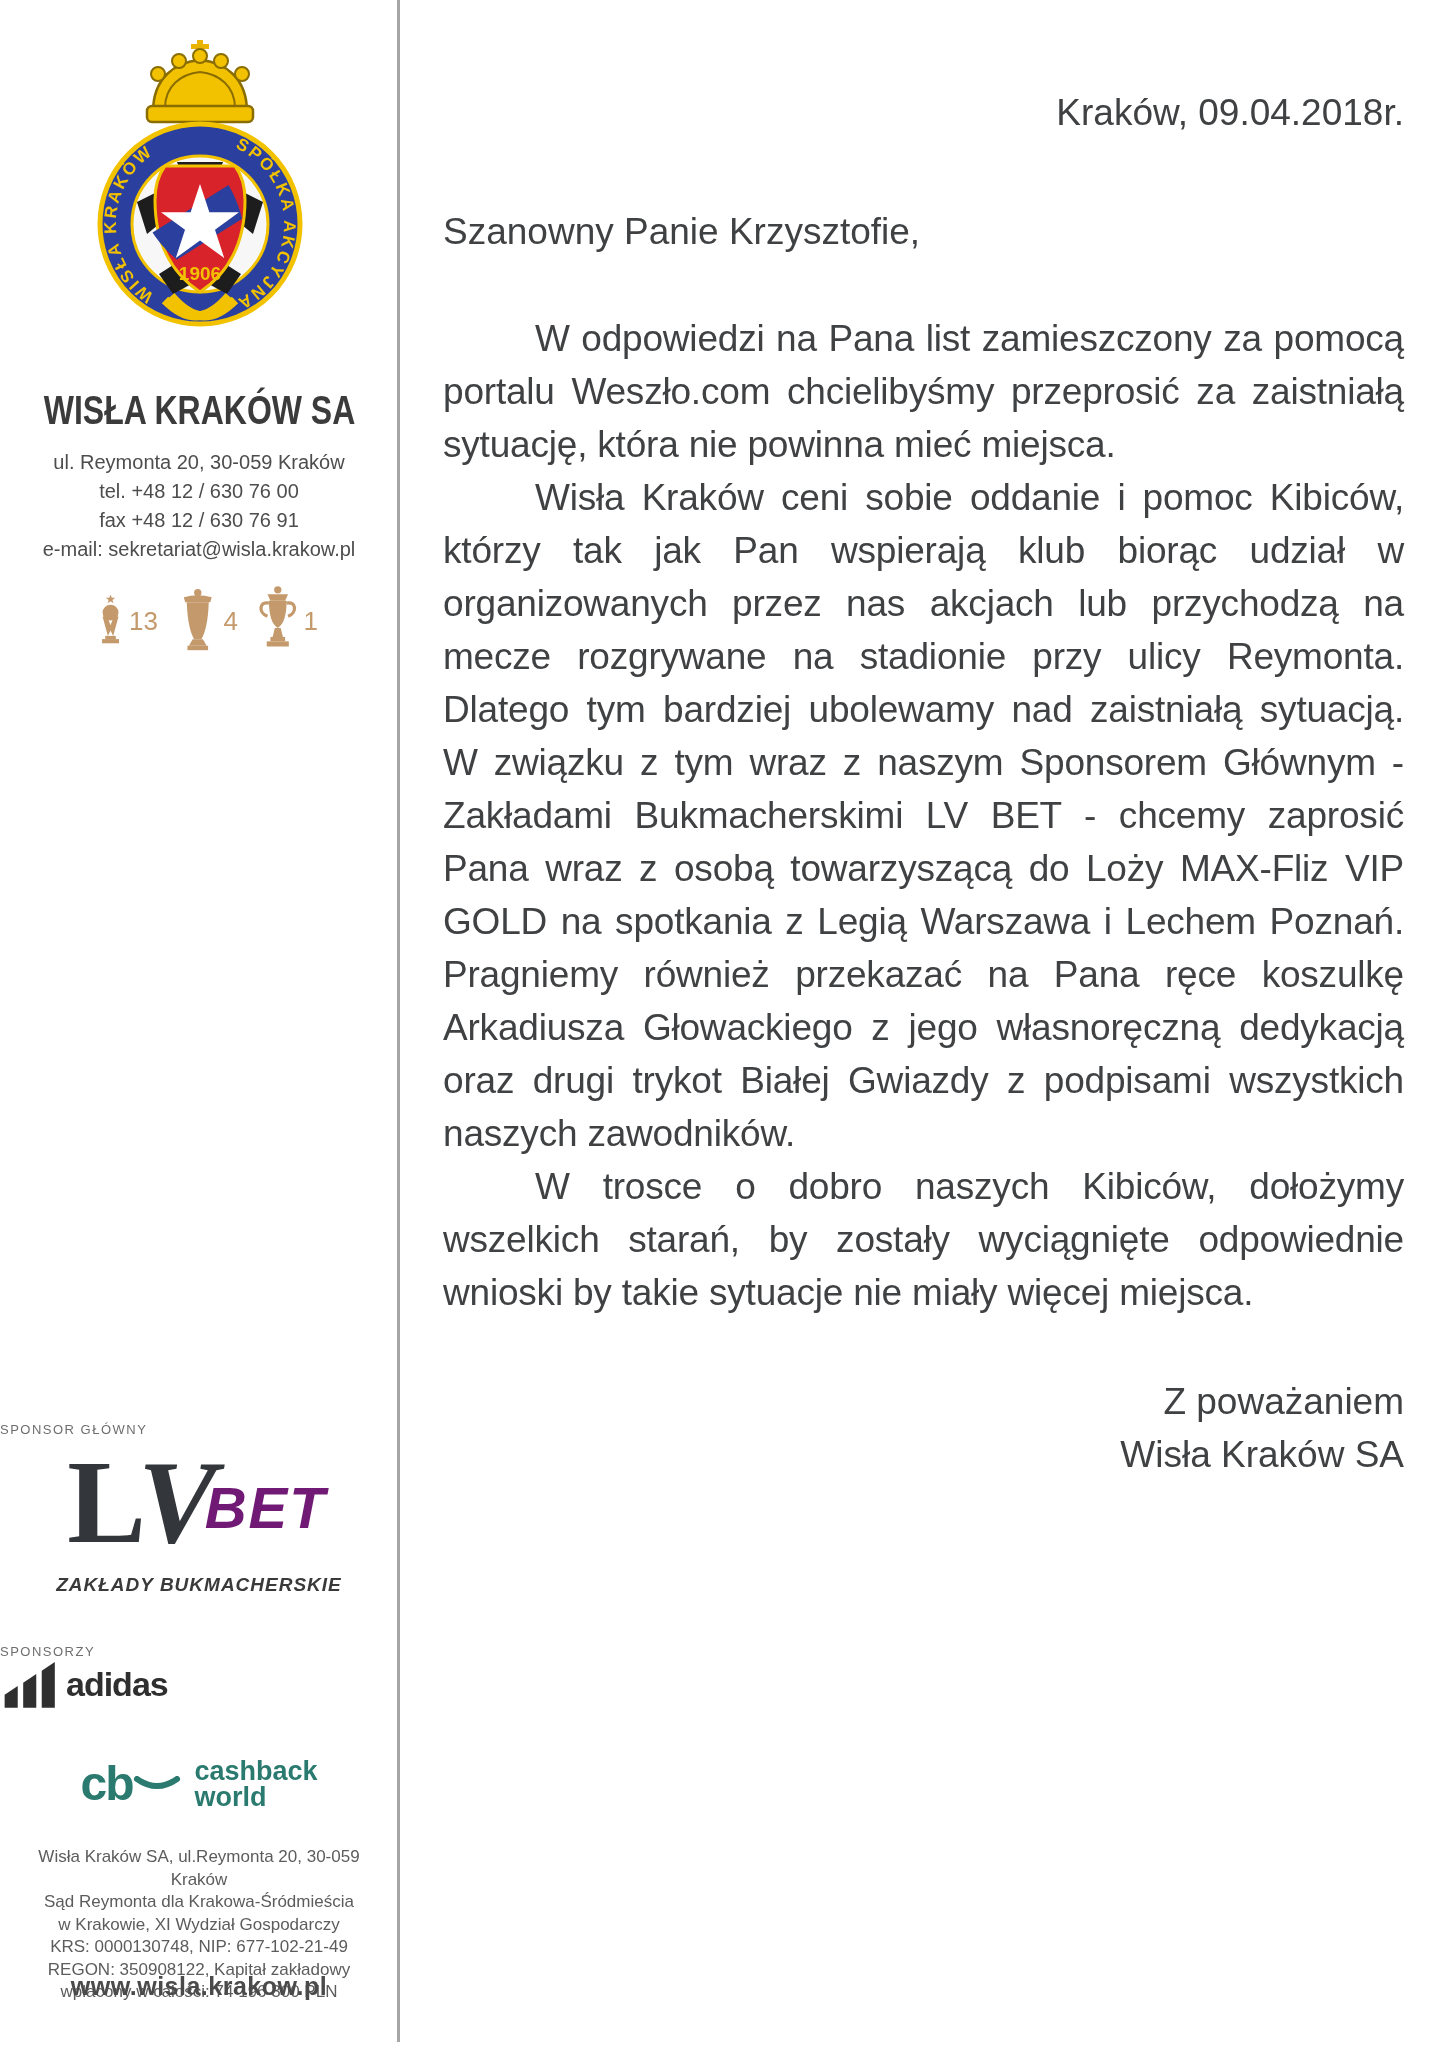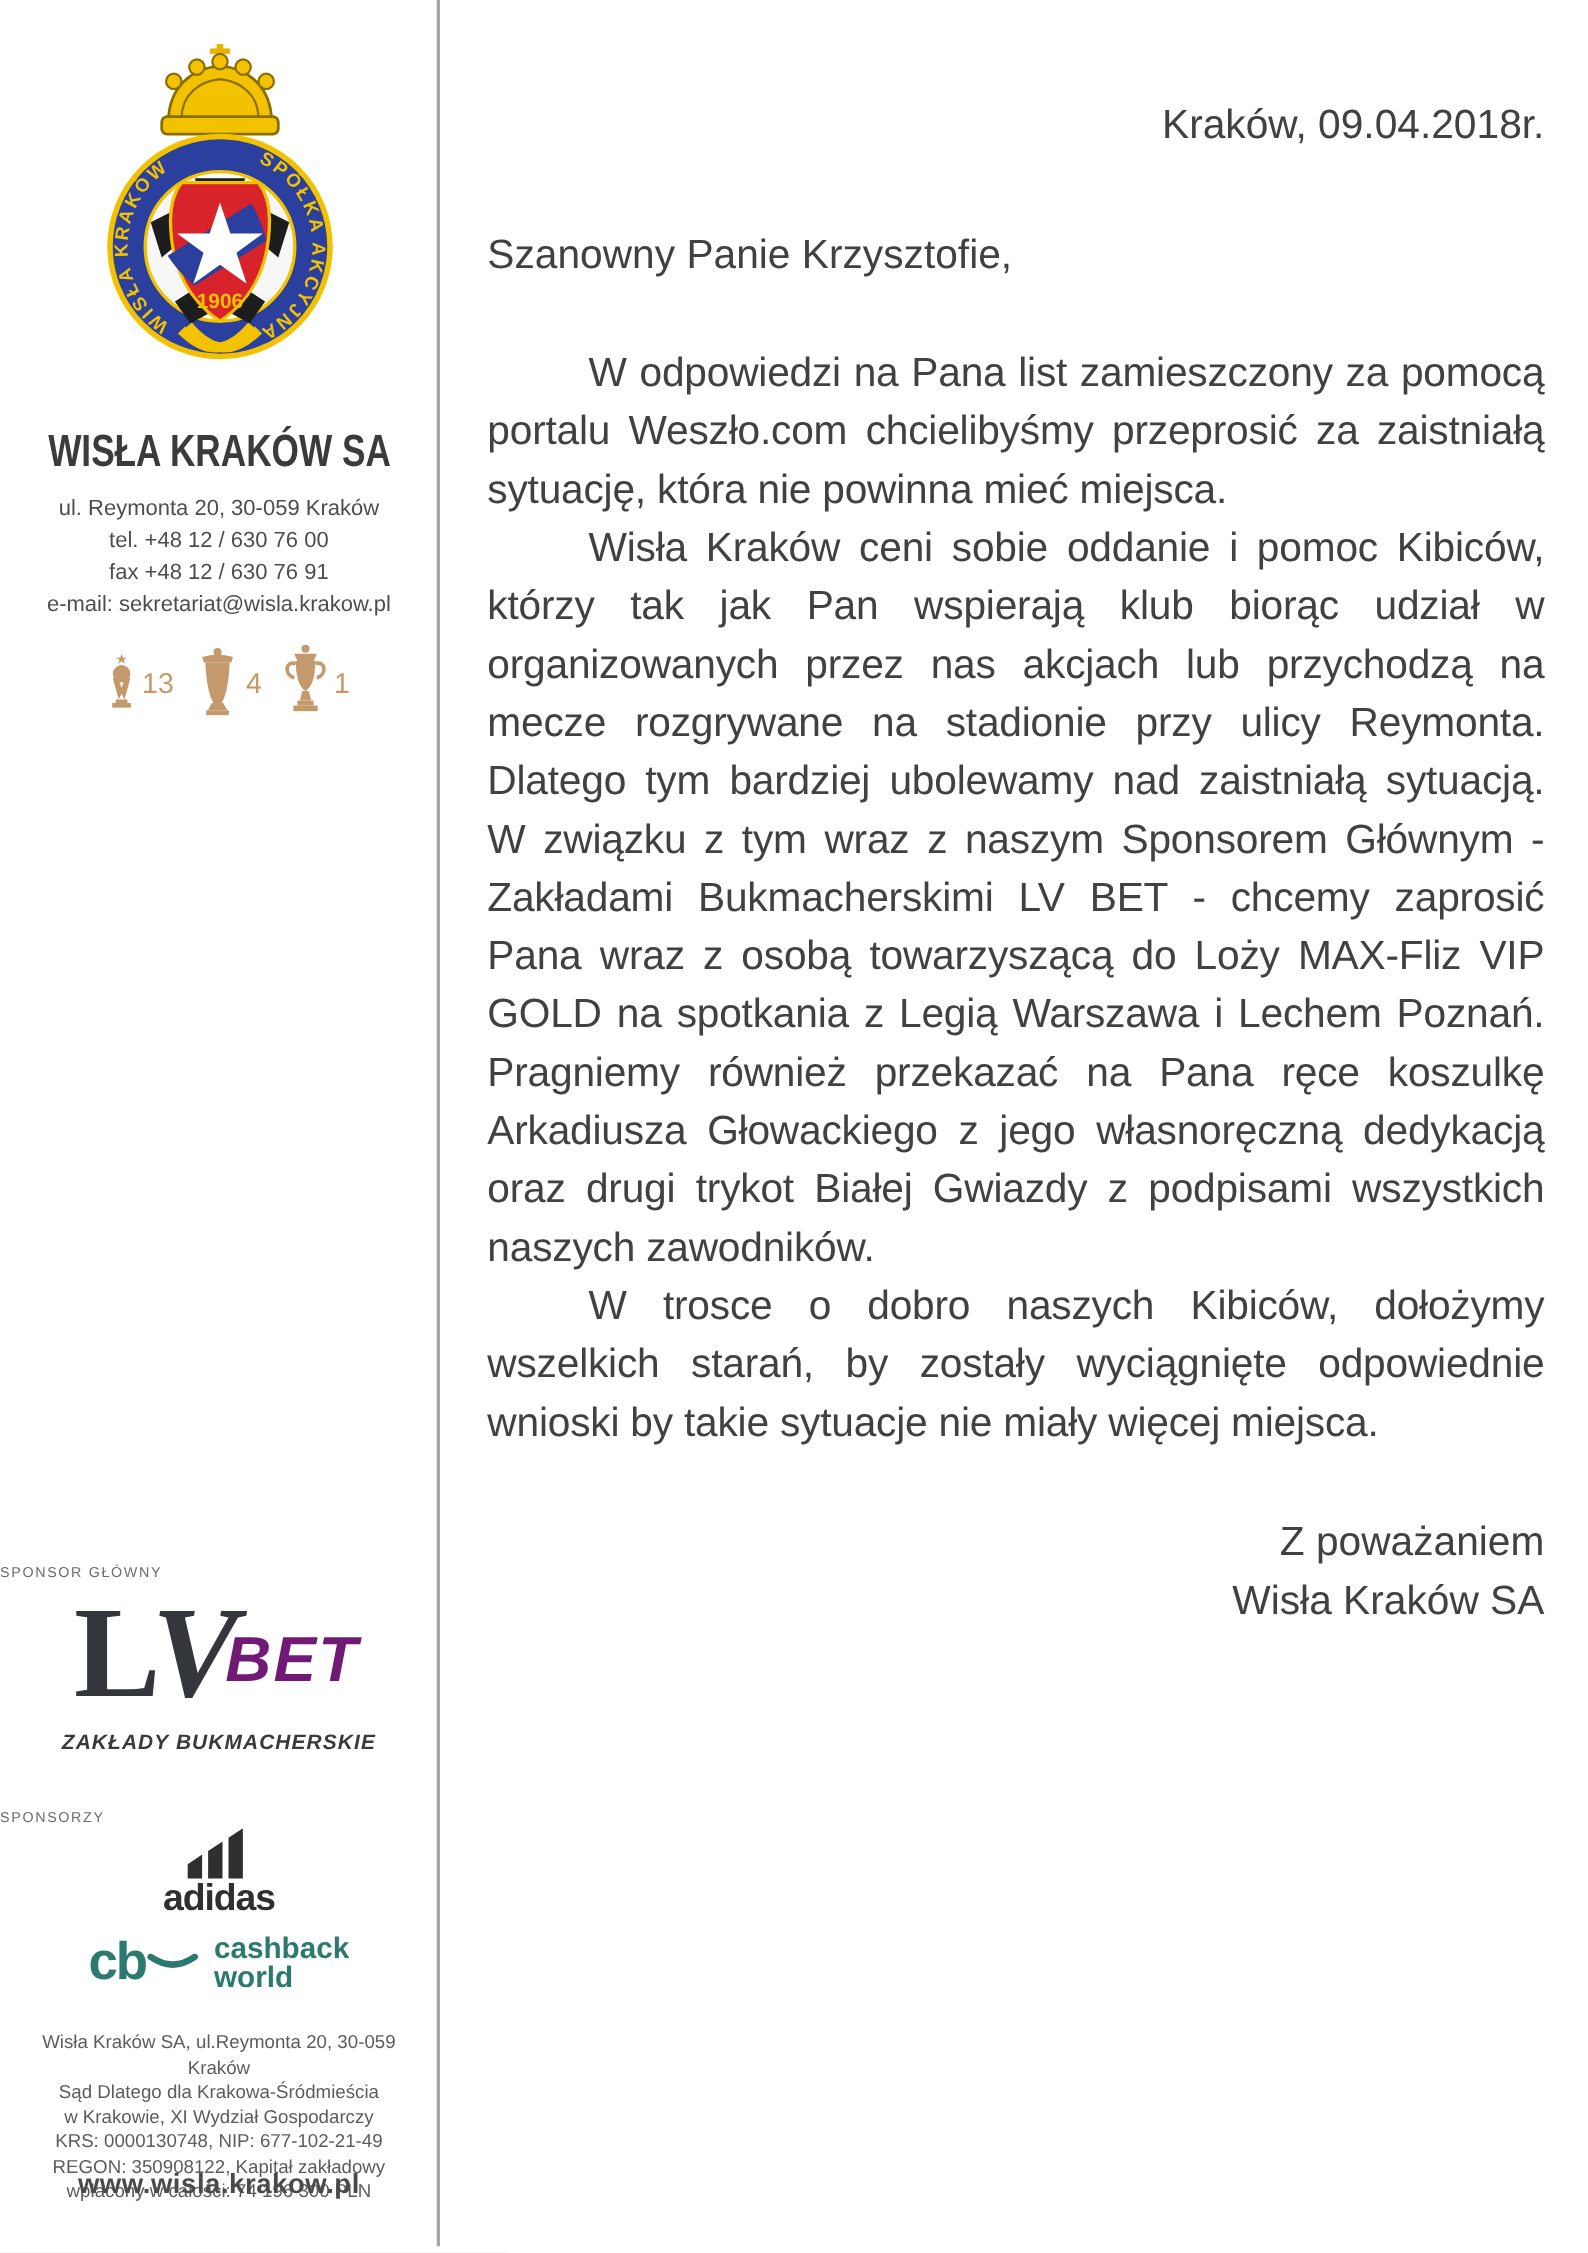--- a/index.html
+++ b/index.html
@@ -55,21 +55,21 @@
   .lvbet .bet{
     font-style:italic;font-weight:bold;font-size:58px;color:#701a75;
     position:relative;top:-14px;left:-4px;letter-spacing:2px;
   }
   .lvbet-sub{
     margin-top:12px;font-style:italic;font-weight:bold;font-size:19px;
     letter-spacing:1px;color:#3a3a3a;
   }
   .adidas{
     position:absolute;left:0;top:1662px;width:398px;
-    display:flex;flex-direction:column;align-items:center;
+    display:flex;flex-direction:row;align-items:center;
   }
   .adidas-word{
     font-weight:bold;font-size:34px;letter-spacing:-1px;color:#2f2f2f;
     margin-top:-4px;
   }
   .cashback{
     position:absolute;left:0;top:1758px;width:398px;
     display:flex;justify-content:center;align-items:center;gap:12px;
   }
   .cb-mark{display:flex;align-items:center;}
@@ -224,21 +224,21 @@
         </svg>
       </div>
       <div class="cb-text">
         <div>cashback</div>
         <div>world</div>
       </div>
     </div>
 
     <div class="legal">
       <div>Wisła Kraków SA, ul.Reymonta 20, 30-059 Kraków</div>
-      <div>Sąd Dlatego dla Krakowa-Śródmieścia</div>
+      <div>Sąd Reymonta dla Krakowa-Śródmieścia</div>
       <div>w Krakowie, XI Wydział Gospodarczy</div>
       <div>KRS: 0000130748, NIP: 677-102-21-49</div>
       <div>REGON: 350908122, Kapitał zakładowy</div>
       <div>wpłacony w całości: 74 196 300 PLN</div>
     </div>
     <div class="website">www.wisla.krakow.pl</div>
   </aside>
 
   <div class="divider"></div>
 

